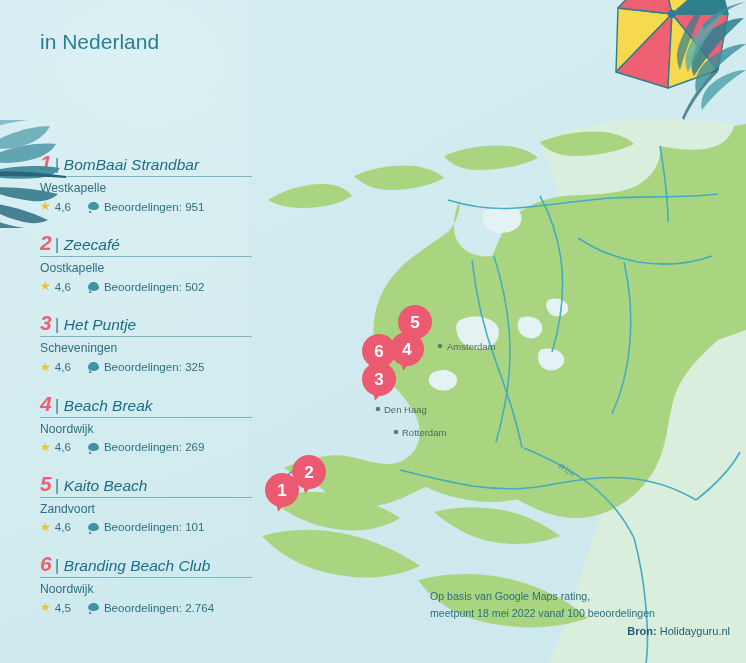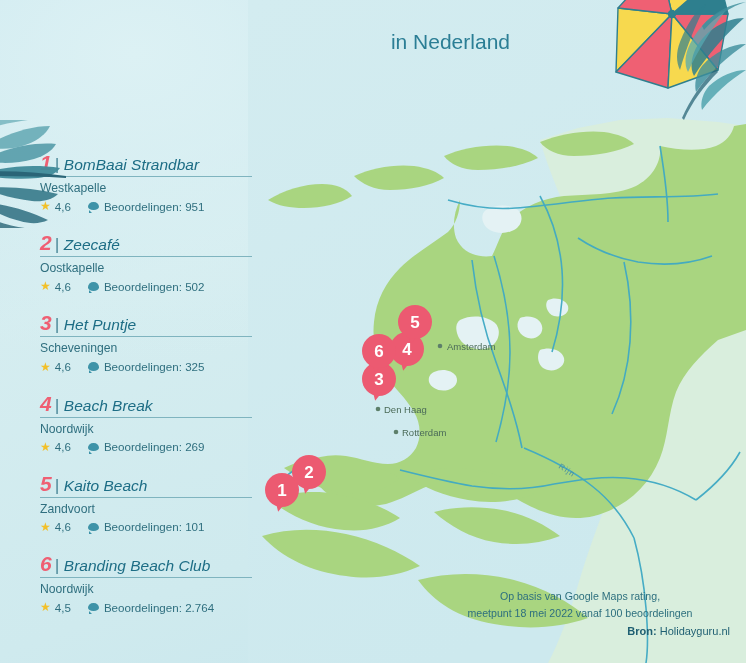--- a/index.html
+++ b/index.html
@@ -28,21 +28,21 @@
   .title-line{
     line-height:1.05;margin-top:1px;white-space:nowrap;
   }
   .title-strong{
     font-size:37px;font-weight:700;color:#15657f;letter-spacing:-.2px;
   }
   .title-rest{
     font-size:36px;font-weight:400;color:#15657f;letter-spacing:-.2px;
   }
   .subtitle{
-    font-size:21px;color:#2b7e95;font-weight:400;margin-top:6px;text-align:right;
+    font-size:21px;color:#2b7e95;font-weight:400;margin-top:6px;
   }
 
   
   .list{position:absolute;left:40px;top:152px;width:212px;}
   .entry{margin-bottom:19.5px;}
   .entry-head{
     position:relative;display:flex;align-items:baseline;
     padding-bottom:3px;border-bottom:1.4px solid #7fb4bf;
   }
   .rank{
@@ -70,21 +70,21 @@
     margin-right:5px;
   }
   .bubble:after{
     content:"";position:absolute;left:1.5px;bottom:-2.5px;
     border-left:3px solid #3e93a8;border-top:3px solid transparent;
     border-bottom:0;border-right:2px solid transparent;
   }
 
   
   .footnote{
-    position:absolute;right:16px;top:588px;width:300px;text-align:center;
+    position:absolute;right:16px;top:588px;width:300px;text-align:left;
     font-size:10.6px;color:#2d6f7e;line-height:1.62;
   }
   .source{
     position:absolute;right:16px;top:625px;text-align:right;
     font-size:11px;color:#1f5f72;
   }
   .source b{font-weight:700;}
 
   
   .pin{position:absolute;width:34px;height:34px;}

